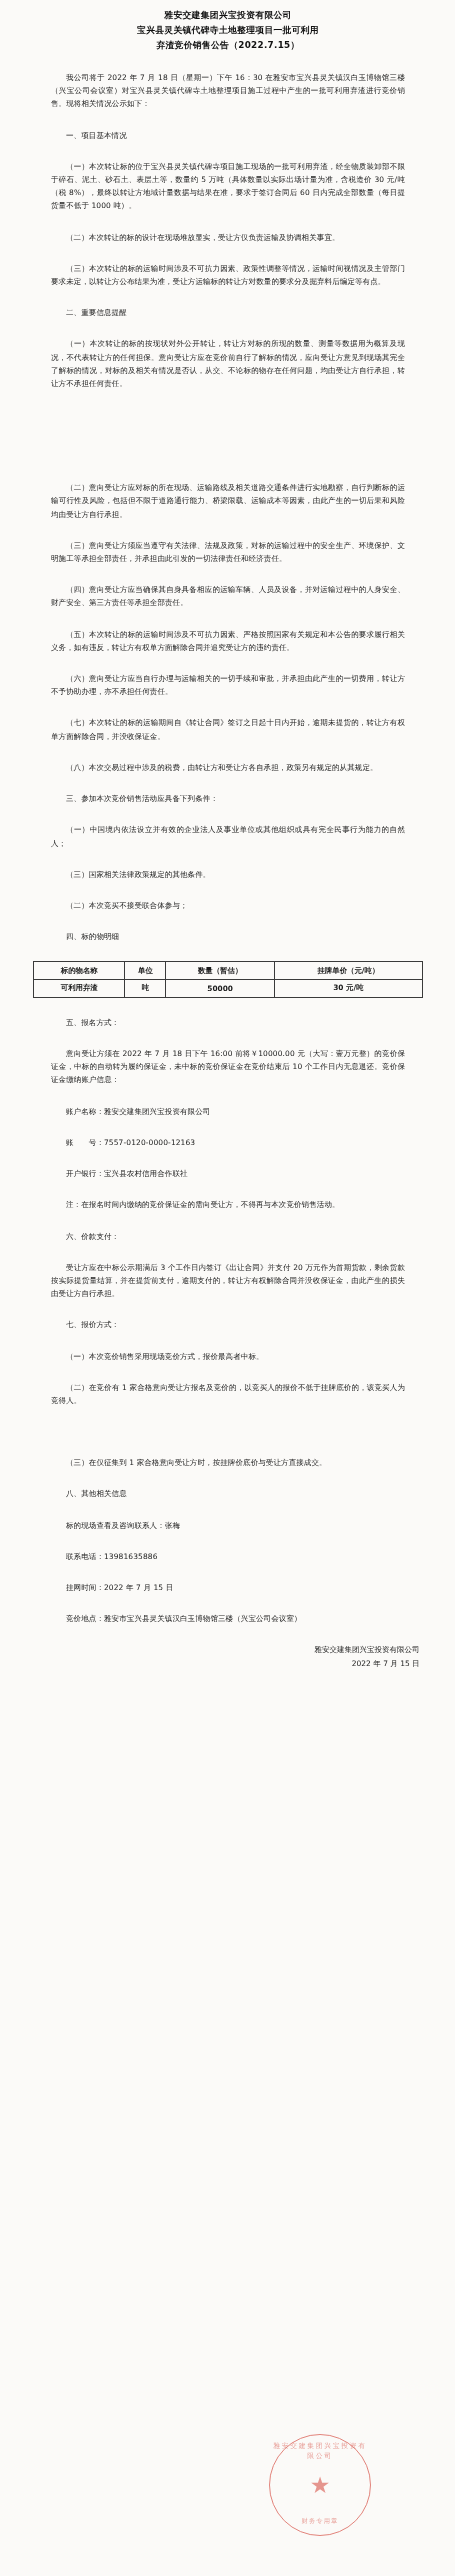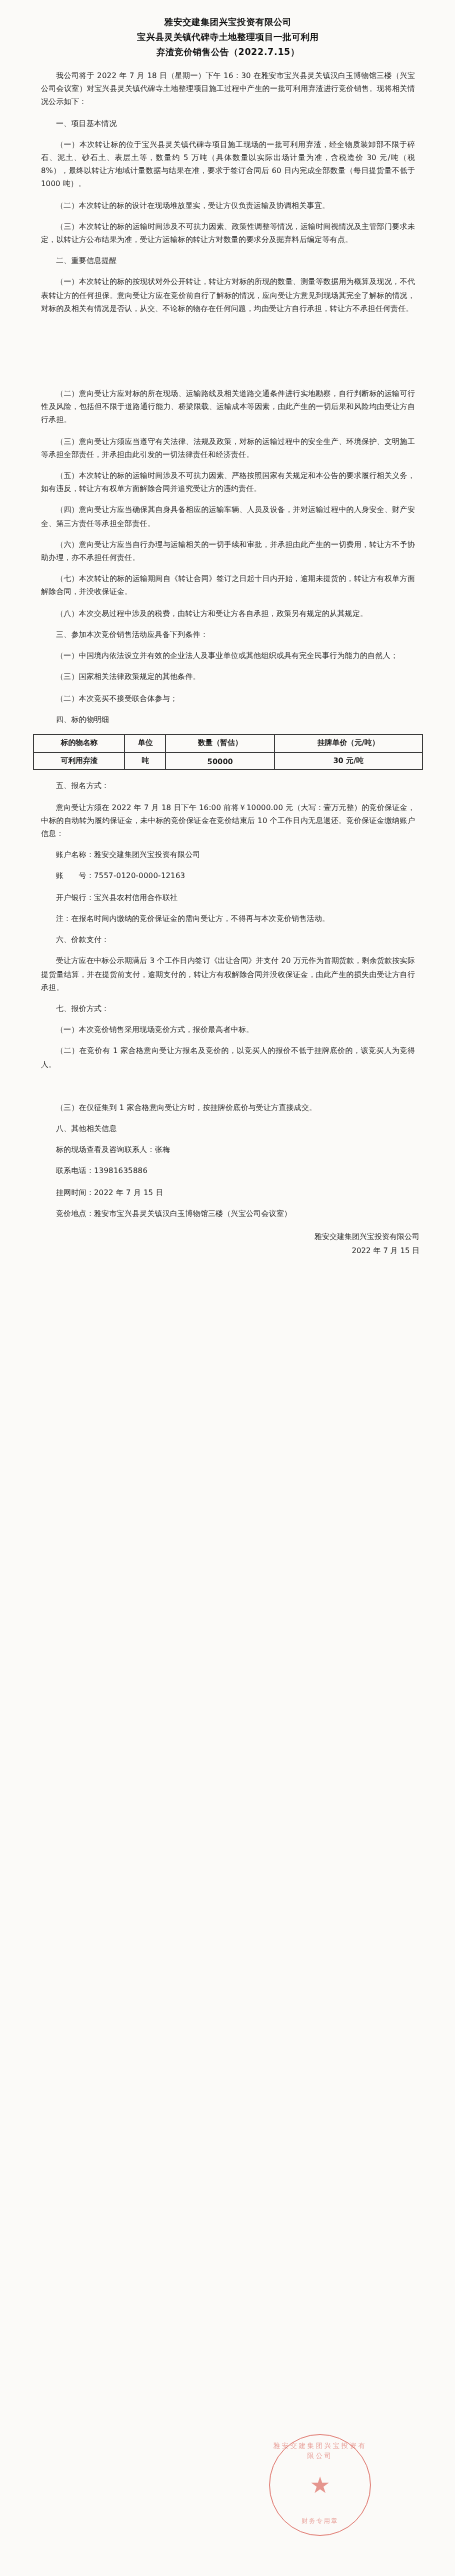--- a/index.html
+++ b/index.html
@@ -1,34 +1,34 @@
 <!DOCTYPE html>
 <html style="font-size:9px"><head>
 <meta charset="utf-8">
 <style>
   html,body{margin:0;padding:0;background:#f0efed;}
   body{font-family:"DejaVu Sans","Liberation Sans",sans-serif;}
   .page{
     width:456px; min-height:2576px; background:#fbfaf8; position:relative;
-    box-sizing:border-box; padding:15px 33px 23px 33px;
+    box-sizing:border-box; padding:8px 33px 23px 33px;
   }
   .title{
     text-align:center; font-weight:bold; color:#111;
     font-size:8.8px; line-height:15px; letter-spacing:0.3px;
   }
   .title div{margin:0;}
   .body-text{
     margin-top:9px;
     font-size:7.5px;
     line-height:13.2px;
     color:#1a1a1a;
     text-align:justify;
     letter-spacing:0.1px;
   }
-  .body-text p{margin:8px;}
+  .body-text p{margin:18px;}
   .body-text p.ind{text-indent:2em;}
   .body-text p.sec{text-indent:2em; font-weight:normal;}
   .gap{height:13px;}
   .bigblank{height:55px;}
   table.goods{
     border-collapse:collapse; width:100%; margin:5.7px 0 5.7px 0;
     font-size:7.4px; color:#1a1a1a;
   }
   table.goods td,table.goods th{
     border:0.6px solid #3a3a3a; text-align:center; padding:3.4px 1.1px; font-weight:bold;
@@ -74,22 +74,22 @@
     <p class="ind">（三）本次转让的标的运输时间涉及不可抗力因素、政策性调整等情况，运输时间视情况及主管部门要求未定，以转让方公布结果为准，受让方运输标的转让方对数量的要求分及掘弃料后编定等有点。</p>
     <p class="sec">二、重要信息提醒</p>
     <p class="ind">（一）本次转让的标的按现状对外公开转让，转让方对标的所现的数量、测量等数据用为概算及现况，不代表转让方的任何担保。意向受让方应在竞价前自行了解标的情况，应向受让方意见到现场其完全了解标的情况，对标的及相关有情况是否认，从交、不论标的物存在任何问题，均由受让方自行承担，转让方不承担任何责任。</p>
   </div>
 
   <div class="bigblank"></div>
 
   <div class="body-text">
     <p class="ind">（二）意向受让方应对标的所在现场、运输路线及相关道路交通条件进行实地勘察，自行判断标的运输可行性及风险，包括但不限于道路通行能力、桥梁限载、运输成本等因素，由此产生的一切后果和风险均由受让方自行承担。</p>
     <p class="ind">（三）意向受让方须应当遵守有关法律、法规及政策，对标的运输过程中的安全生产、环境保护、文明施工等承担全部责任，并承担由此引发的一切法律责任和经济责任。</p>
+    <p class="ind">（四）意向受让方应当确保其自身具备相应的运输车辆、人员及设备，并对运输过程中的人身安全、财产安全、第三方责任等承担全部责任。</p>
     <p class="ind">（五）本次转让的标的运输时间涉及不可抗力因素、严格按照国家有关规定和本公告的要求履行相关义务，如有违反，转让方有权单方面解除合同并追究受让方的违约责任。</p>
-    <p class="ind">（四）意向受让方应当确保其自身具备相应的运输车辆、人员及设备，并对运输过程中的人身安全、财产安全、第三方责任等承担全部责任。</p>
     <p class="ind">（六）意向受让方应当自行办理与运输相关的一切手续和审批，并承担由此产生的一切费用，转让方不予协助办理，亦不承担任何责任。</p>
     <p class="ind">（七）本次转让的标的运输期间自《转让合同》签订之日起十日内开始，逾期未提货的，转让方有权单方面解除合同，并没收保证金。</p>
     <p class="ind">（八）本次交易过程中涉及的税费，由转让方和受让方各自承担，政策另有规定的从其规定。</p>
     <p class="sec">三、参加本次竞价销售活动应具备下列条件：</p>
     <p class="ind">（一）中国境内依法设立并有效的企业法人及事业单位或其他组织或具有完全民事行为能力的自然人；</p>
     <p class="ind">（三）国家相关法律政策规定的其他条件。</p>
     <p class="ind">（二）本次竞买不接受联合体参与；</p>
     <p class="sec">四、标的物明细</p>
   </div>
 

